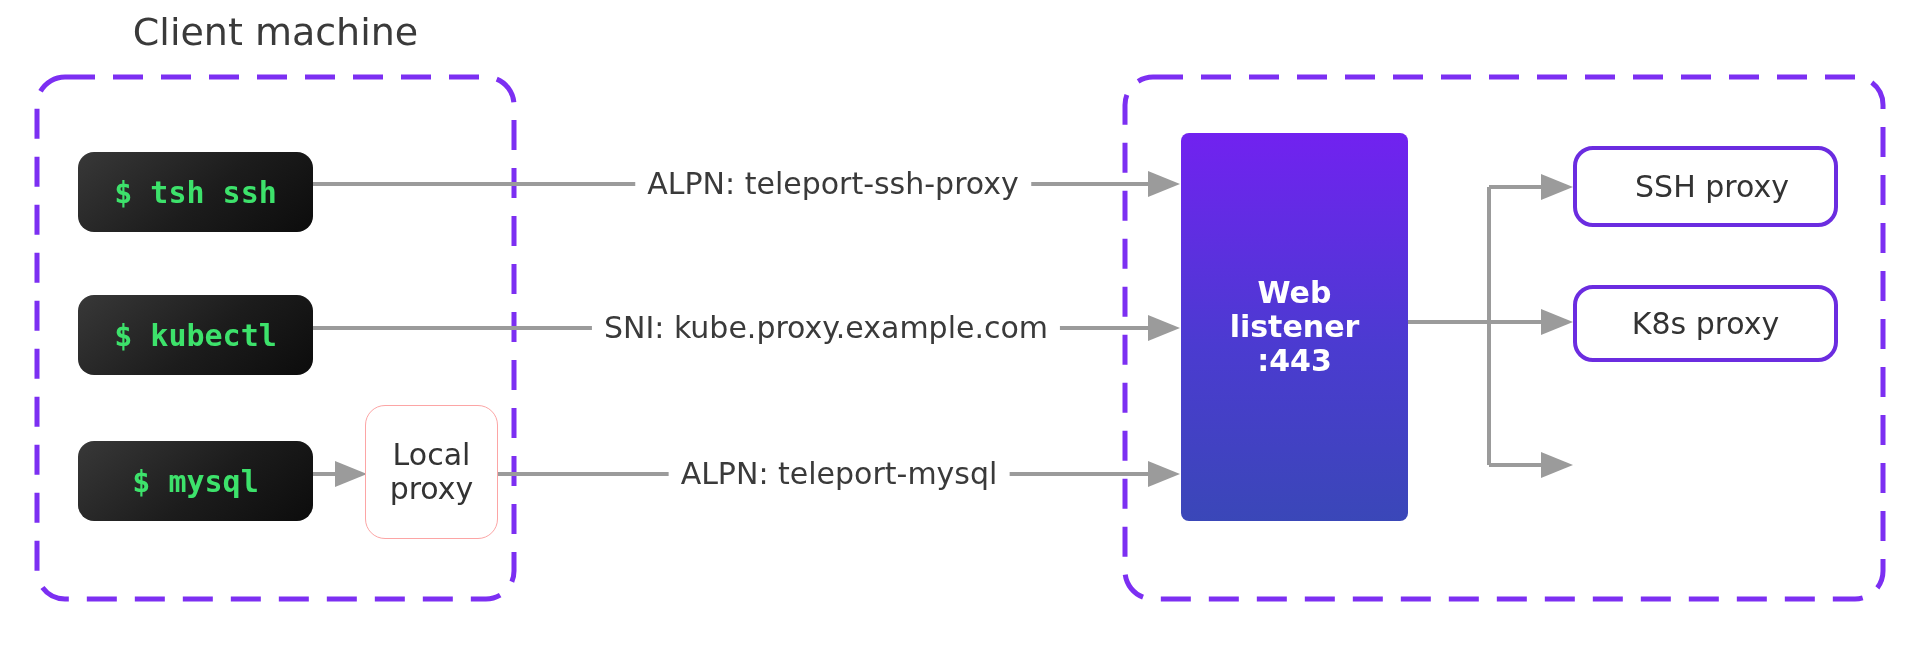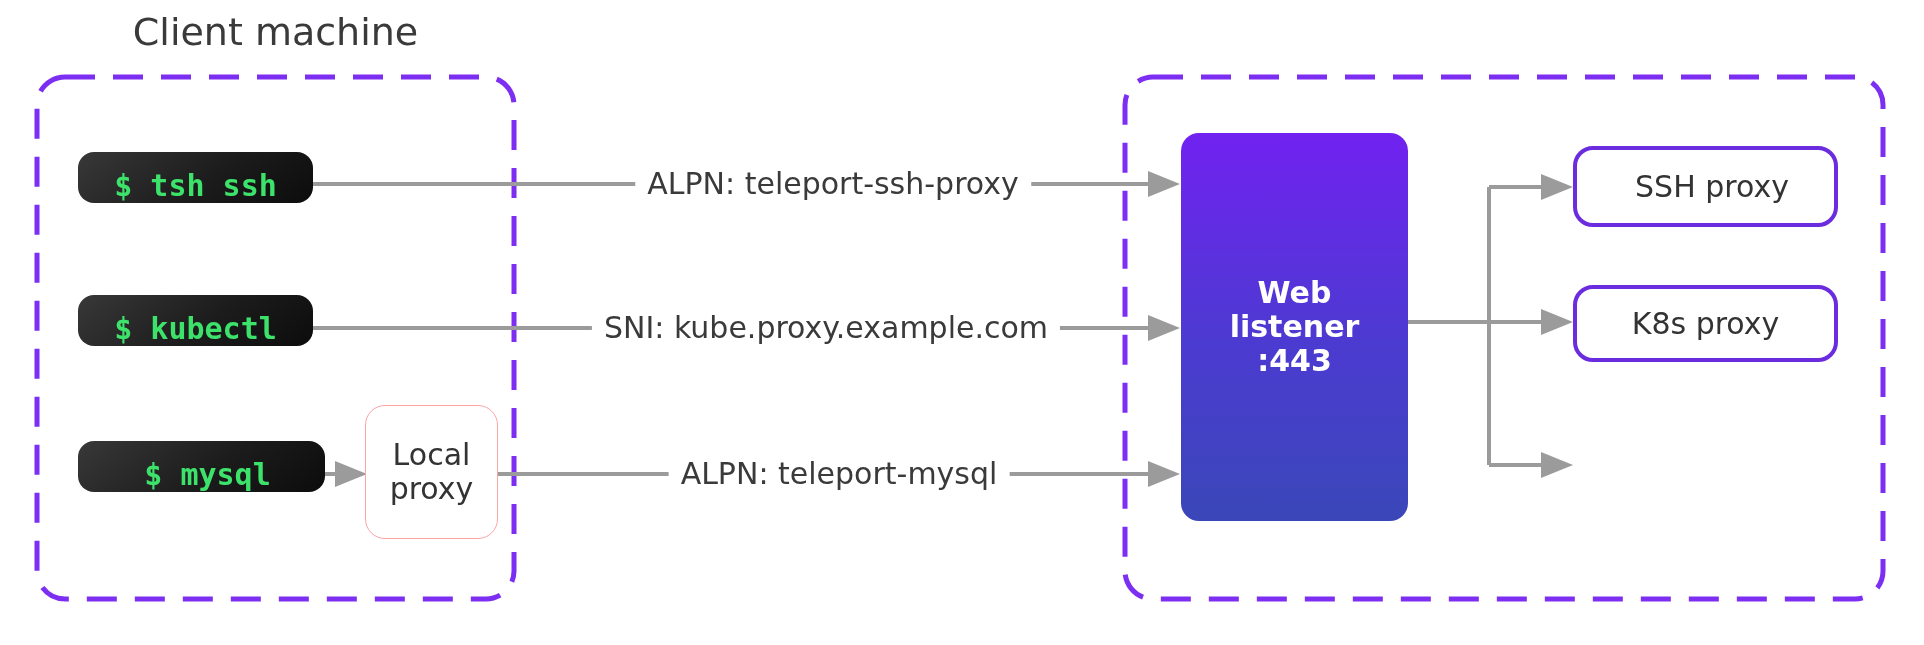--- a/index.html
+++ b/index.html
@@ -10,24 +10,24 @@
     font-family:"DejaVu Sans","Liberation Sans",sans-serif;
     overflow:hidden;
   }
   #wires{position:absolute;left:0;top:0;width:1924px;height:645px;}
   .zone-title{
     position:absolute;top:8px;height:48px;
     font-size:38px;color:#3a3a3a;text-align:center;line-height:48px;
     white-space:nowrap;
   }
   .terminal-pill{
-    position:absolute;left:78px;width:235px;height:51px;
+    position:absolute;left:78px;width:235px;height:80px;
     border-radius:16px;
     background:linear-gradient(140deg,#383838 0%,#1c1c1c 55%,#0c0c0c 100%);
-    display:flex;align-items:flex-end;justify-content:center;
+    display:flex;align-items:center;justify-content:center;
     font-family:"DejaVu Sans Mono","Liberation Mono",monospace;
     font-weight:bold;font-size:30px;color:#3de26b;
     white-space:nowrap;
   }
   .node-box{
     position:absolute;background:#ffffff;
     display:flex;align-items:center;justify-content:center;
     text-align:center;color:#333333;font-size:30px;line-height:34px;
     box-sizing:border-box;white-space:nowrap;
   }
@@ -38,21 +38,21 @@
   }
   .proxy-box{
     border:4px solid #6b2ce0;border-radius:20px;
     left:1573px;width:265px;
   }
   #ssh-proxy{top:146px;height:81px;padding-left:13px;}
   #k8s-proxy{top:285px;height:77px;}
   #db-proxy{top:428px;height:80px;}
   #web-listener{
     position:absolute;left:1181px;top:133px;width:227px;height:388px;
-    border-radius:18px;
+    border-radius:8px;
     background:linear-gradient(180deg,#7122f0 0%,#4b3bd0 55%,#3a47b8 100%);
     display:flex;flex-direction:column;align-items:center;justify-content:center;
     color:#ffffff;font-weight:bold;font-size:30px;line-height:34px;
   }
   .wire-label{
     position:absolute;transform:translateX(-50%);
     background:#ffffff;padding:0 12px;height:42px;line-height:42px;
     font-size:30px;color:#3a3a3a;white-space:nowrap;
   }
   #wire-label-ssh{left:833px;top:163px;}
@@ -90,21 +90,21 @@
   </svg>
 
   <div class="zone-title" style="left:37px;width:477px;">Client machine</div>
 
   <div class="terminal-pill" style="top:152px;">
     <span>$ tsh ssh</span>
   </div>
   <div class="terminal-pill" style="top:295px;">
     <span>$ kubectl</span>
   </div>
-  <div class="terminal-pill" style="top:441px;padding-left:12px;">
+  <div class="terminal-pill" style="top:441px;">
     <span>$ mysql</span>
   </div>
 
   <div class="node-box" id="local-proxy">
     <span>Local proxy</span>
   </div>
 
   <div class="wire-label" id="wire-label-ssh">ALPN: teleport-ssh-proxy</div>
   <div class="wire-label" id="wire-label-kube">SNI: kube.proxy.example.com</div>
   <div class="wire-label" id="wire-label-mysql">ALPN: teleport-mysql</div>

